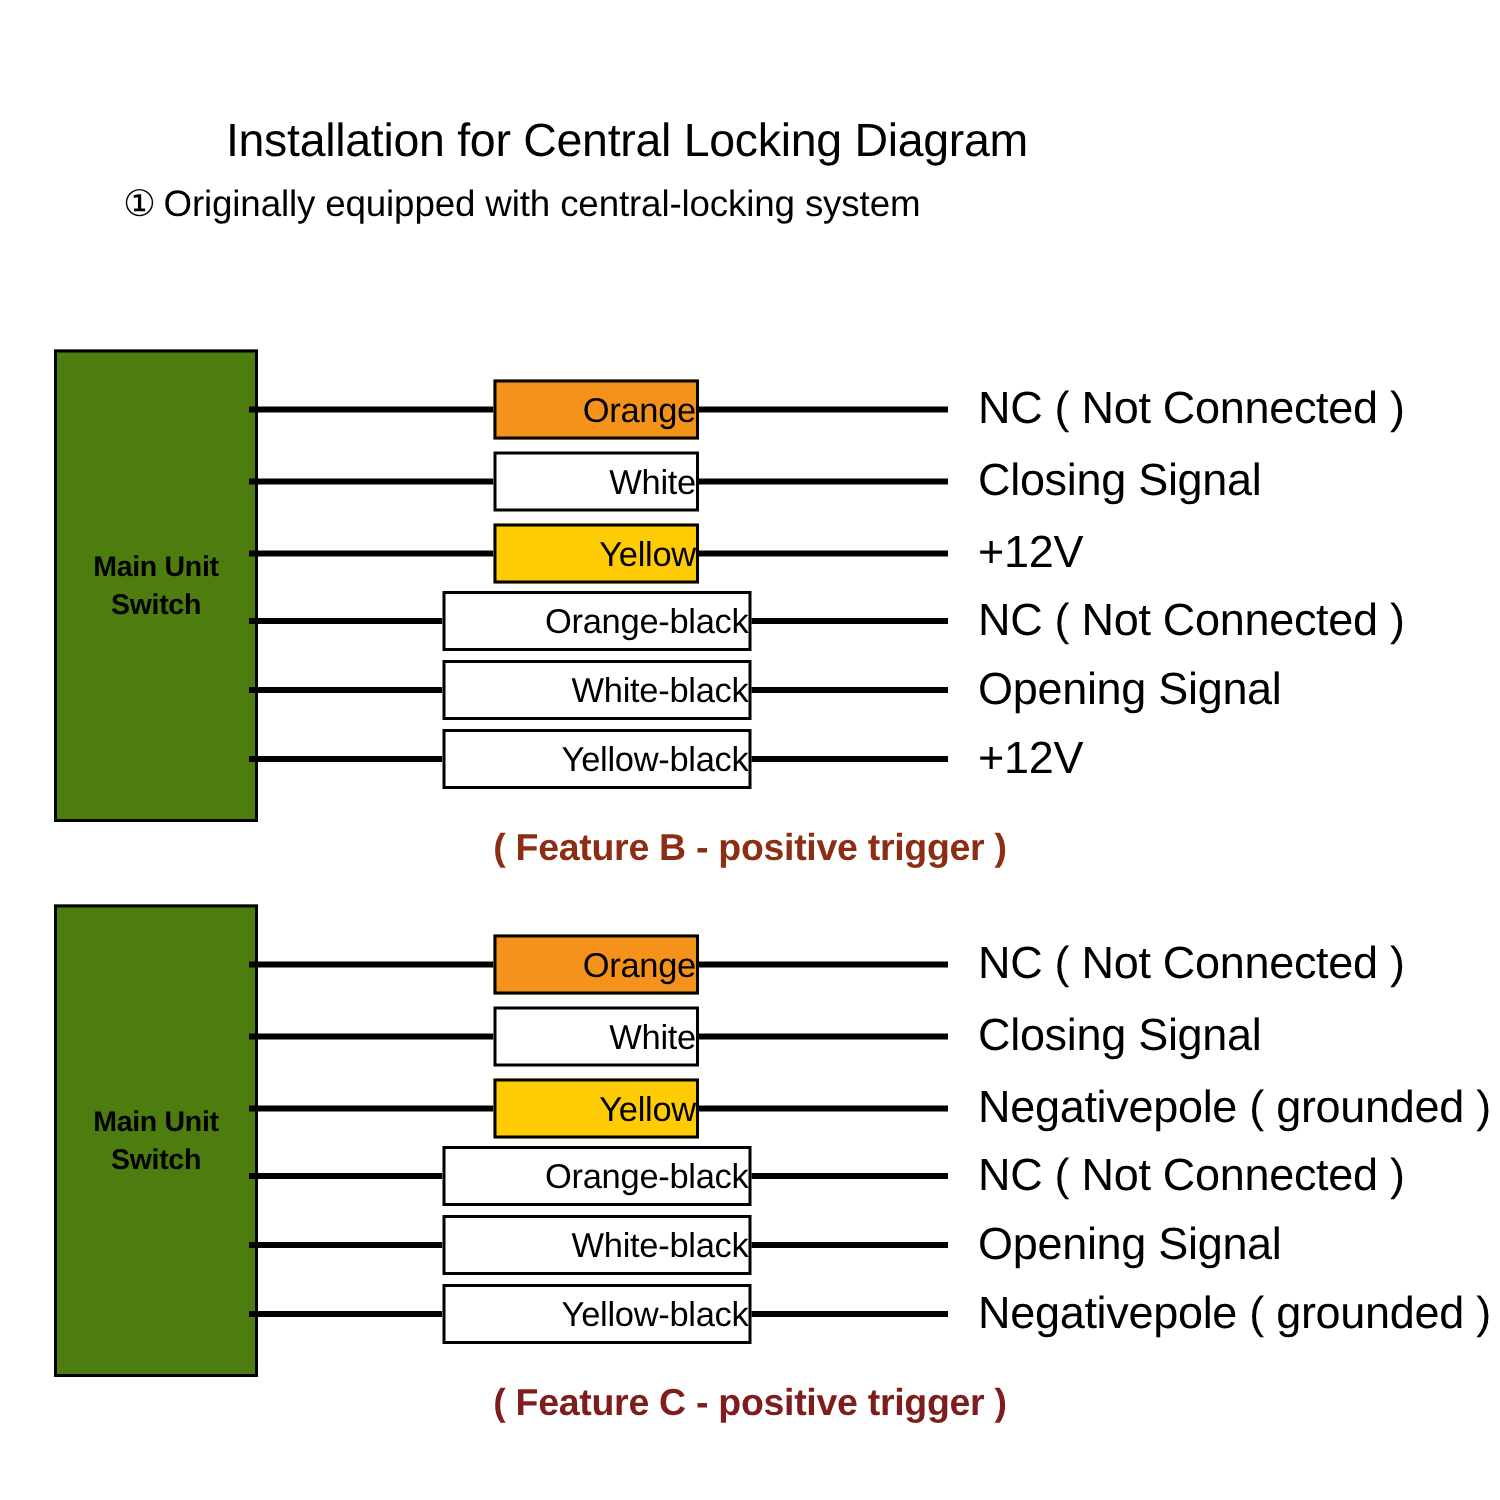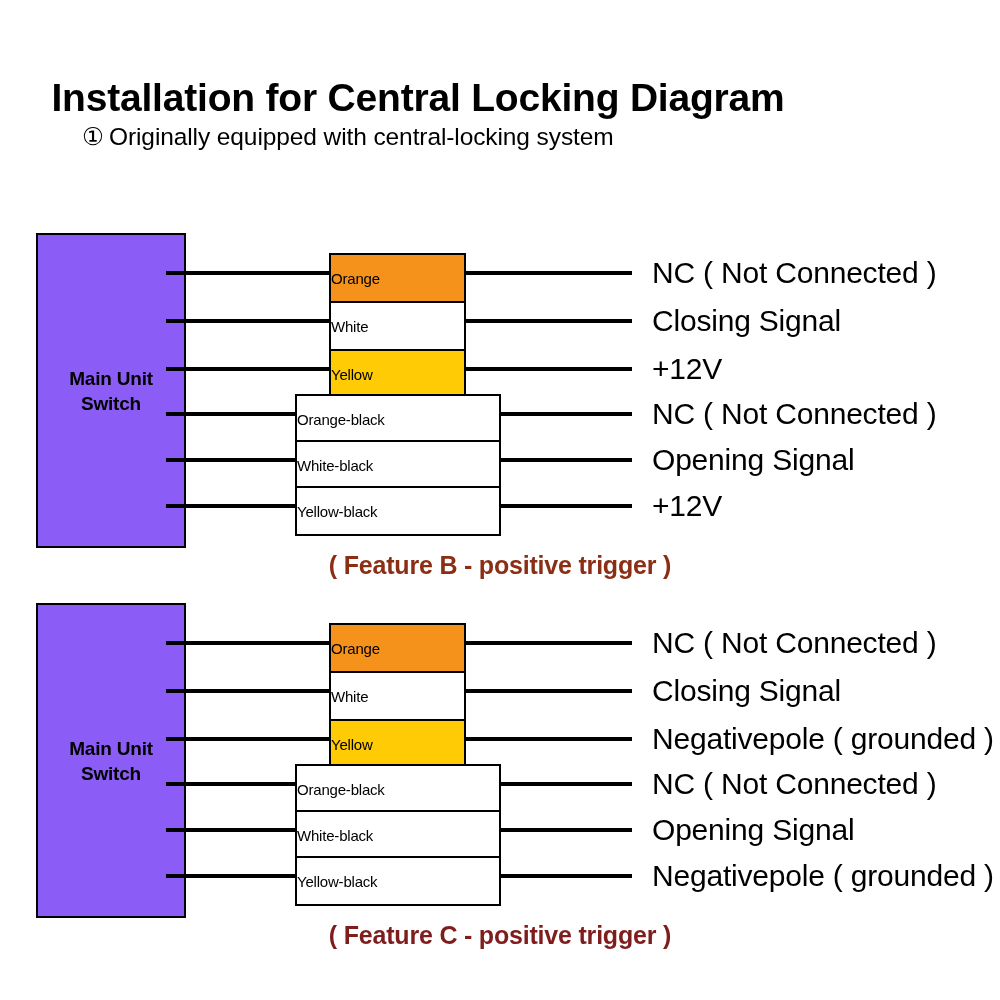--- a/index.html
+++ b/index.html
@@ -16,22 +16,22 @@
     position: relative;
   }
 
   
   .page-title {
     position: absolute;
     left: 0;
     top: 76px;
     width: 836px;
     text-align: center;
-    font-size: 39px;
-    font-weight: bold;
+    font-size: 31px;
+    font-weight: normal;
     letter-spacing: -0.2px;
     white-space: nowrap;
   }
   .notes {
     position: absolute;
     left: 58px;
     top: 122px;
     width: 920px;
   }
   .note-line {
@@ -52,24 +52,24 @@
     left: 0;
     width: 1000px;
   }
   #diagram-b { top: 233px; }
   #diagram-c { top: 603px; }
 
   .unit-box {
     position: absolute;
     left: 36px;
     top: 0;
-    width: 150px;
+    width: 136px;
     height: 315px;
     border: 2.5px solid #000;
-    background: #8b5cf6;
+    background: #4d7c0f;
     box-sizing: border-box;
   }
   .unit-label {
     position: absolute;
     left: 0;
     top: 50%;
     transform: translateY(-50%);
     width: 100%;
     text-align: center;
     font-size: 19px;
@@ -90,28 +90,28 @@
     height: 4px;
     background: #000;
     top: -2px;
   }
   .wire-left  { left: 166px; }
   .wire-right { }
 
   .chip {
     position: absolute;
     top: -20px;
-    height: 50px;
+    height: 40px;
     box-sizing: border-box;
     border: 2.5px solid #000;
     background: #ffffff;
     display: flex;
     align-items: center;
-    justify-content: flex-start;
-    font-size: 15px;
+    justify-content: flex-end;
+    font-size: 23px;
     letter-spacing: -0.2px;
     white-space: nowrap;
   }
   .chip.narrow { width: 137px; left: 329px; }
   .chip.wide   { width: 206px; left: 295px; }
 
   .signal-label {
     position: absolute;
     left: 652px;
     top: -17px;

